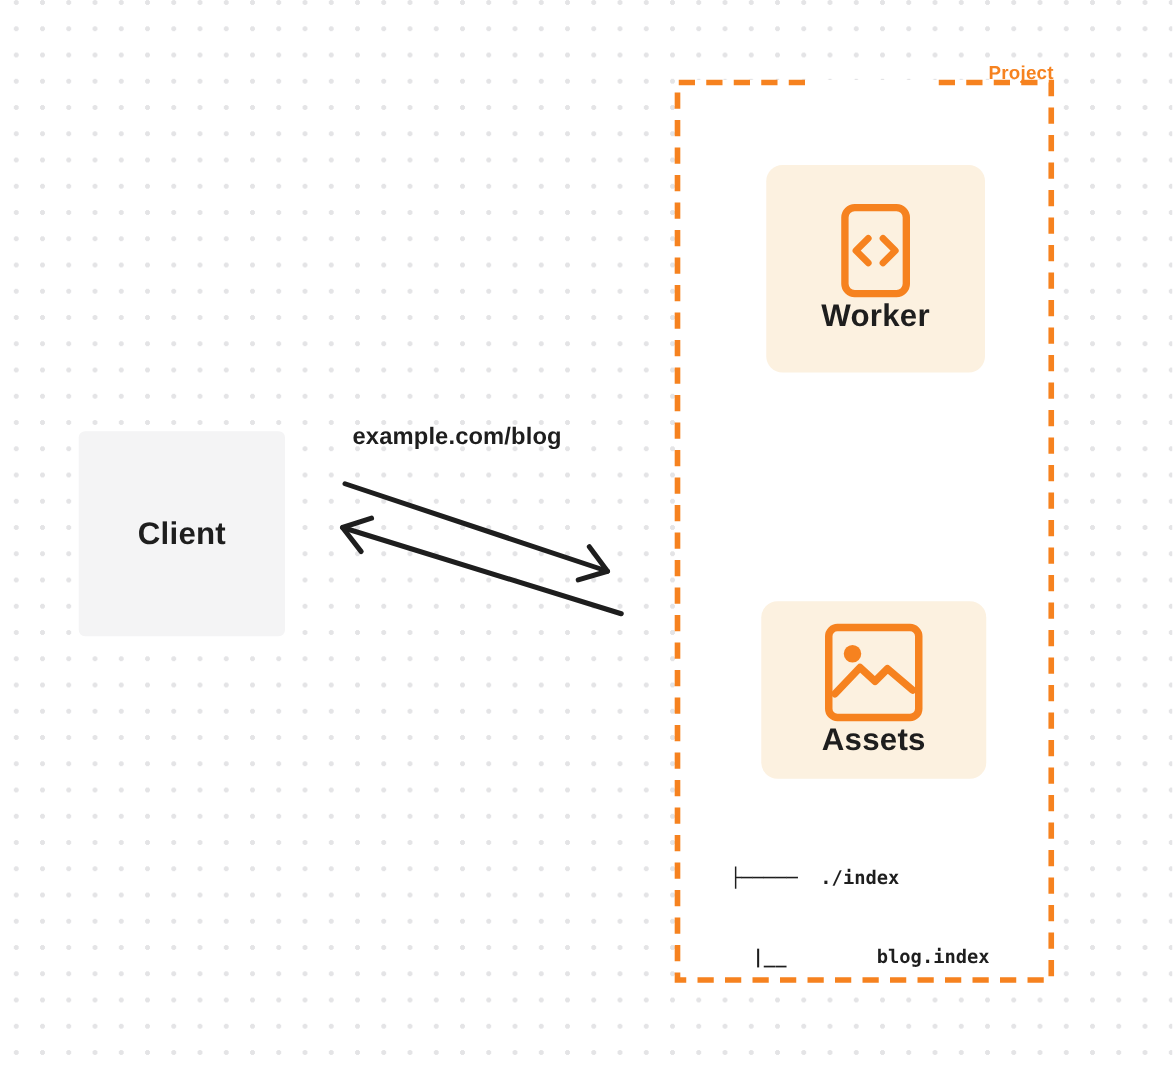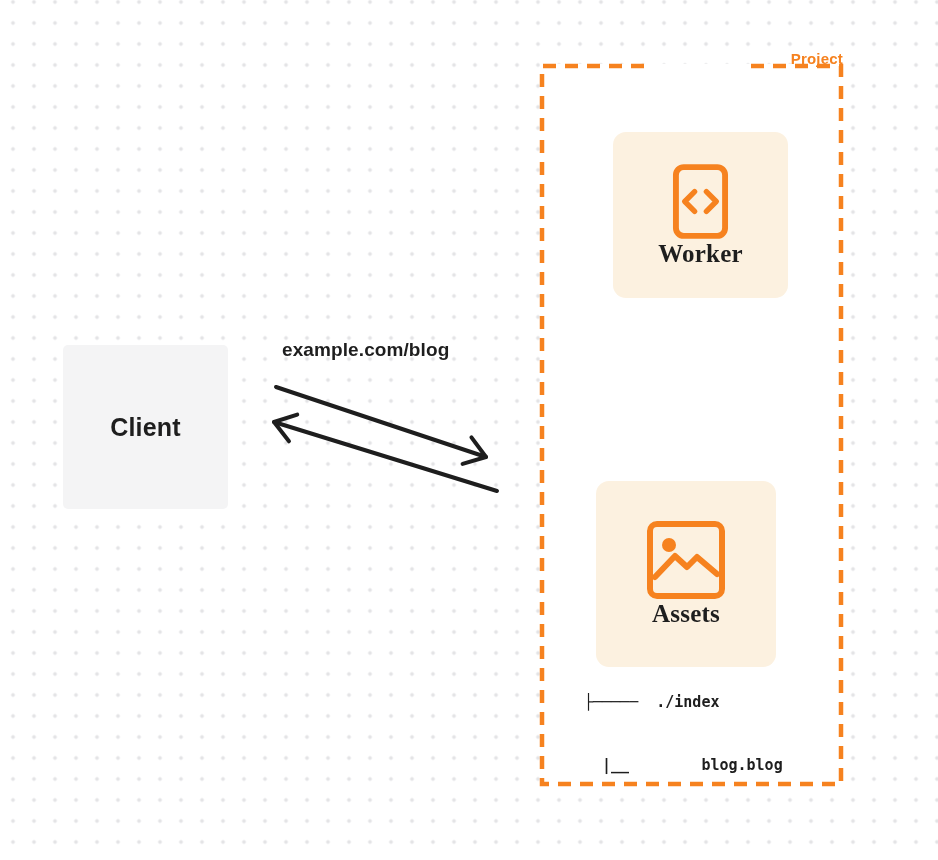--- a/index.html
+++ b/index.html
@@ -52,24 +52,23 @@
     color:var(--accent-orange);
     letter-spacing:.2px;
   }
   
   .card{
     background:var(--card-bg);
     border-radius:13px;
     display:flex;flex-direction:column;
     align-items:center;justify-content:center;
     gap:0;
-    font-family:Liberation Serif, serif;
   }
   .card-worker{left:613px;top:132px;width:175px;height:166px;}
-  .card-assets{left:596px;top:481px;width:180px;height:186px;}
+  .card-assets{left:609px;top:481px;width:180px;height:142px;}
   .card .label{font-size:25px;font-weight:700;letter-spacing:.2px;}
   .icon-svg{display:block;}
   
   .file-tree{
     left:584px;top:650px;
     font-family:"DejaVu Sans Mono","Liberation Mono",monospace;
     font-size:15px;line-height:21px;font-weight:600;
     color:var(--ink);
     white-space:pre;
   }
@@ -116,17 +115,17 @@
     <svg class="icon-svg" width="80" height="80" viewBox="0 0 80 80" xmlns="http://www.w3.org/2000/svg">
       <rect x="4" y="4" width="72" height="72" rx="7" fill="none" stroke="var(--accent-orange)" stroke-width="6"></rect>
       <circle cx="23" cy="25" r="7" fill="var(--accent-orange)"></circle>
       <path d="M 9,57 L 29,36 L 41,47 L 51,37 L 71,54" fill="none" stroke="var(--accent-orange)" stroke-width="6" stroke-linecap="round" stroke-linejoin="round"></path>
     </svg>
     <span class="label">Assets</span>
   </div>
 
   <div class="abs file-tree">
     <div>├─────  ./index</div>
-    <div>  |__        blog.blog</div>
+    <div>  |__        blog.index</div>
     
   </div>
 
 </div>
 
 </body></html>

